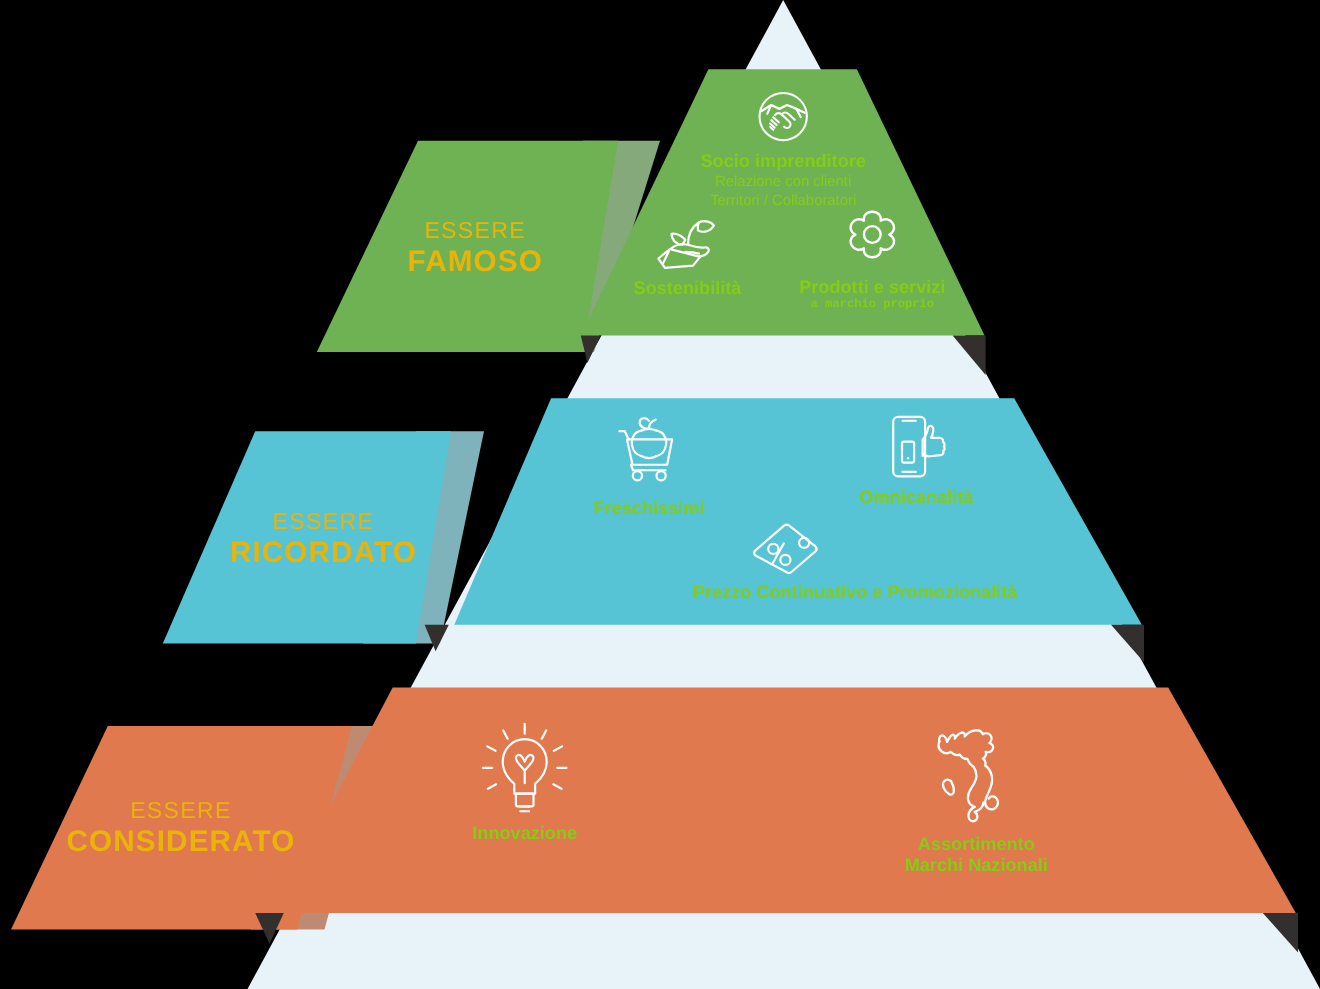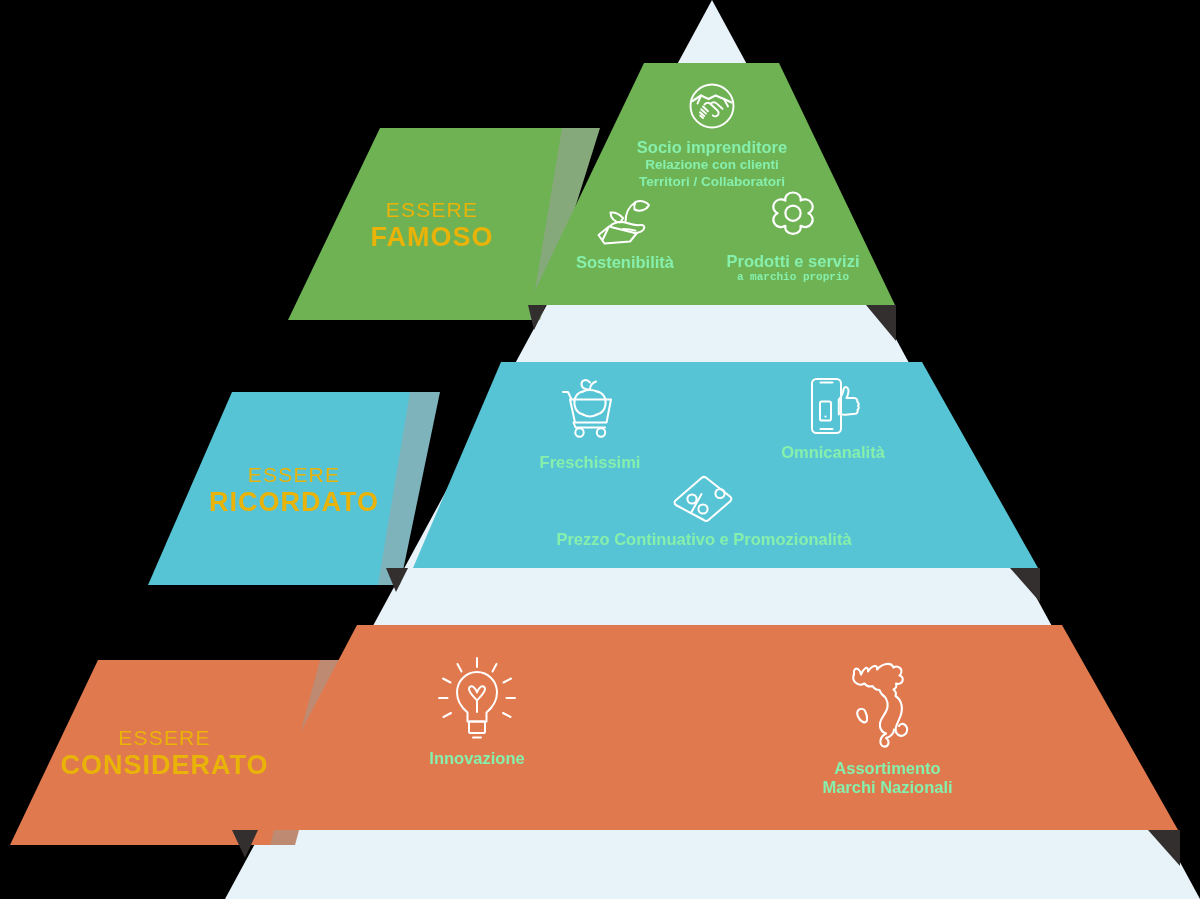--- a/index.html
+++ b/index.html
@@ -2,23 +2,23 @@
 <html><head>
 <meta charset="utf-8">
 <style>
   html,body{margin:0;padding:0;background:#000;}
   body{width:1200px;height:899px;overflow:hidden;font-family:"Liberation Sans",sans-serif;}
   #stage{position:relative;width:1200px;height:899px;}
   #stage svg.layer{position:absolute;left:0;top:0;width:1200px;height:899px;}
   .lbl{position:absolute;color:#eab308;text-align:center;line-height:1.15;}
   .lbl .l1{font-size:21px;font-weight:400;letter-spacing:1.2px;display:block;}
   .lbl .l2{font-size:27px;font-weight:700;letter-spacing:1.0px;display:block;}
-  .item{position:absolute;color:#86efac;text-align:center;}
+  .item{position:absolute;color:#84cc16;text-align:center;}
   .item .cap{display:block;font-weight:700;line-height:1.18;}
-  .item .sub{display:block;font-weight:700;line-height:1.2;}
+  .item .sub{display:block;font-weight:400;line-height:1.2;}
   .ico{display:block;margin:0 auto 4px auto;}
   .ico svg{display:block;}
 </style>
 </head>
 <body>
 
 <div id="stage">
 
   <svg class="layer" viewBox="0 0 1200 899">
     <polygon points="712,0 1200,899 225,899" fill="#E8F2F9"></polygon>
@@ -127,21 +127,21 @@
         <path d="M20.5 56 L32.5 56"></path>
         <rect x="20" y="28.5" width="11" height="19" rx="1.8"></rect>
         <circle cx="25.5" cy="43.5" r="1.1" fill="#fff" stroke="none"></circle>
         <path d="M39 27 C40.5 24.5 43 20.5 43.5 17 C43.8 14.5 45.5 13.5 47 14.5 C48.5 15.5 48.8 18 48 21 C47.5 23 46.5 25 46.5 25 L54 25 C56.5 25 57.8 26.8 57.2 28.8 C58.8 29.5 59.2 31.5 58 32.8 C59.2 34 59 36 57.4 36.8 C58.3 38.3 57.4 40.5 55.2 40.8 L45.5 41.8 C42.5 42 40 41 38.8 39.5"></path>
         <path d="M38.8 26.5 L38.8 41.5"></path>
       </svg>
     </span>
     <span class="cap" style="font-size:16.5px;">Omnicanalità</span>
   </div>
 
-  <div class="item" style="left:494px;top:468px;width:420px;">
+  <div class="item" style="left:505px;top:468px;width:420px;text-align:right;">
     <span class="ico">
       <svg width="68" height="58" viewBox="0 0 68 58" fill="none" stroke="#fff" stroke-width="2" stroke-linecap="round" stroke-linejoin="round" style="margin:0 auto;">
         <path d="M5.5 32.5 L31.5 10 C33 8.7 34.8 8.6 36.2 9.7 L60 28.5 C61.5 29.7 61.7 31.5 60.5 33 L38.5 52 C37 53.3 35.2 53.2 33.8 52 L5.8 37 C4.3 36 4.2 33.8 5.5 32.5 Z"></path>
         <circle cx="50" cy="25.5" r="4.6"></circle>
         <circle cx="22" cy="31" r="4.6"></circle>
         <circle cx="33" cy="41" r="4.6"></circle>
         <path d="M31.5 26 L21.5 44"></path>
       </svg>
     </span>
     <span class="cap" style="font-size:16.5px;">Prezzo Continuativo e Promozionalità</span>

